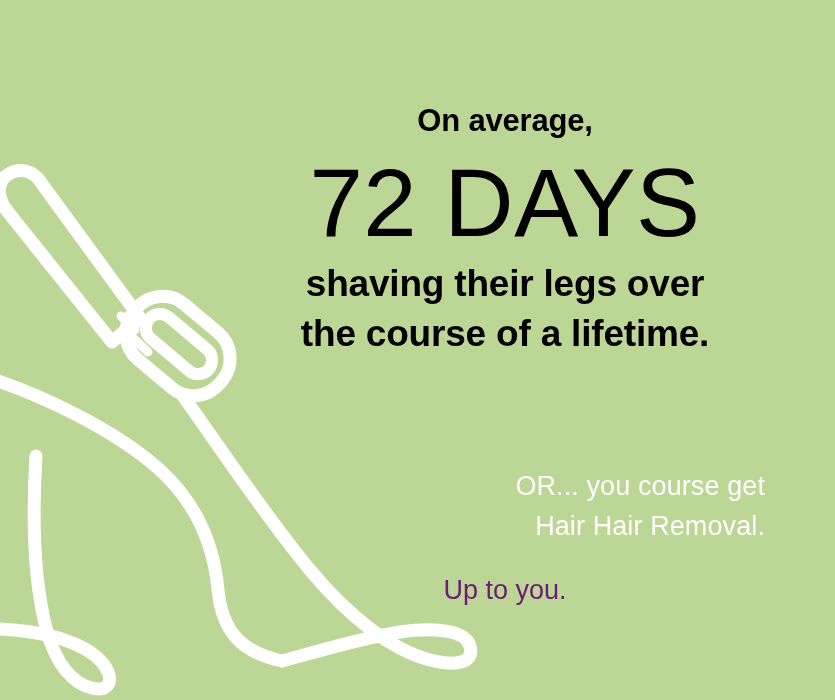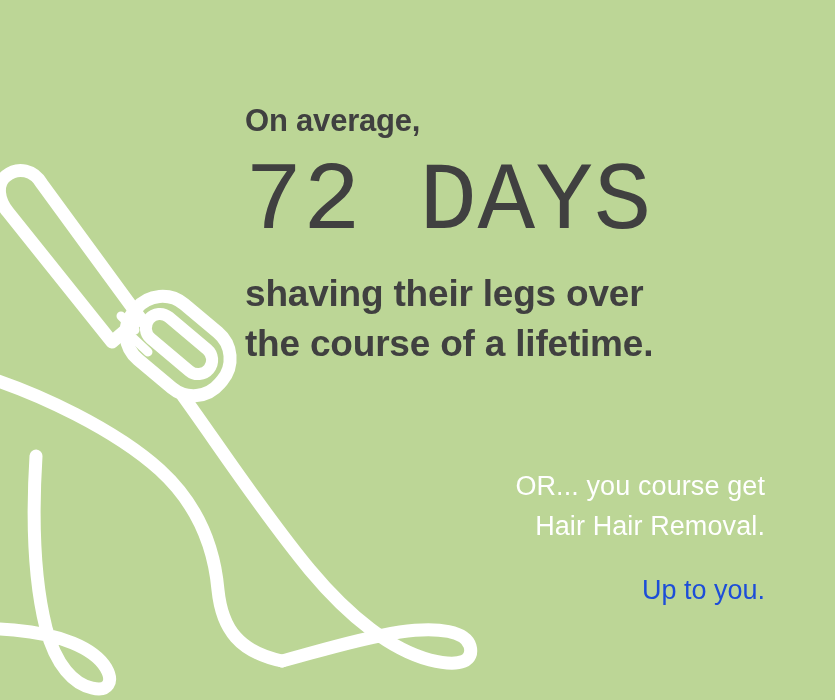--- a/index.html
+++ b/index.html
@@ -32,41 +32,40 @@
     height: 700px;
     pointer-events: none;
   }
 
   
   #copy-block {
     position: absolute;
     right: 70px;
     top: 96px;
     width: 520px;
-    text-align: left;
-    color: #404040;
+    text-align: center;
+    color: #000000;
   }
 
   .lead-line {
     font-size: 31px;
     font-weight: bold;
     line-height: 49px;
     letter-spacing: -0.2px;
     white-space: nowrap;
   }
 
   #headline {
     font-size: 96px;
     font-weight: 300;
     line-height: 104px;
     letter-spacing: 0.5px;
     margin-top: 6px;
-    margin-bottom: 14px;
+    margin-bottom: 4px;
     white-space: nowrap;
-    font-family: Liberation Mono, monospace;
   }
   #headline .num {
     font-weight: 300;
   }
   #headline .unit {
     font-weight: 300;
   }
 
   .body-line {
     font-size: 37px;
@@ -89,22 +88,22 @@
     font-weight: 300;
     line-height: 40px;
     letter-spacing: 0.1px;
     white-space: nowrap;
   }
   #closing-line {
     position: absolute;
     right: 70px;
     top: 570px;
     width: 520px;
-    text-align: right;
-    color: #1d4ed8;
+    text-align: center;
+    color: #701a75;
     font-size: 27px;
     font-weight: 300;
     line-height: 40px;
     white-space: nowrap;
   }
 </style>
 </head>
 <body>
 
 <div id="poster">

